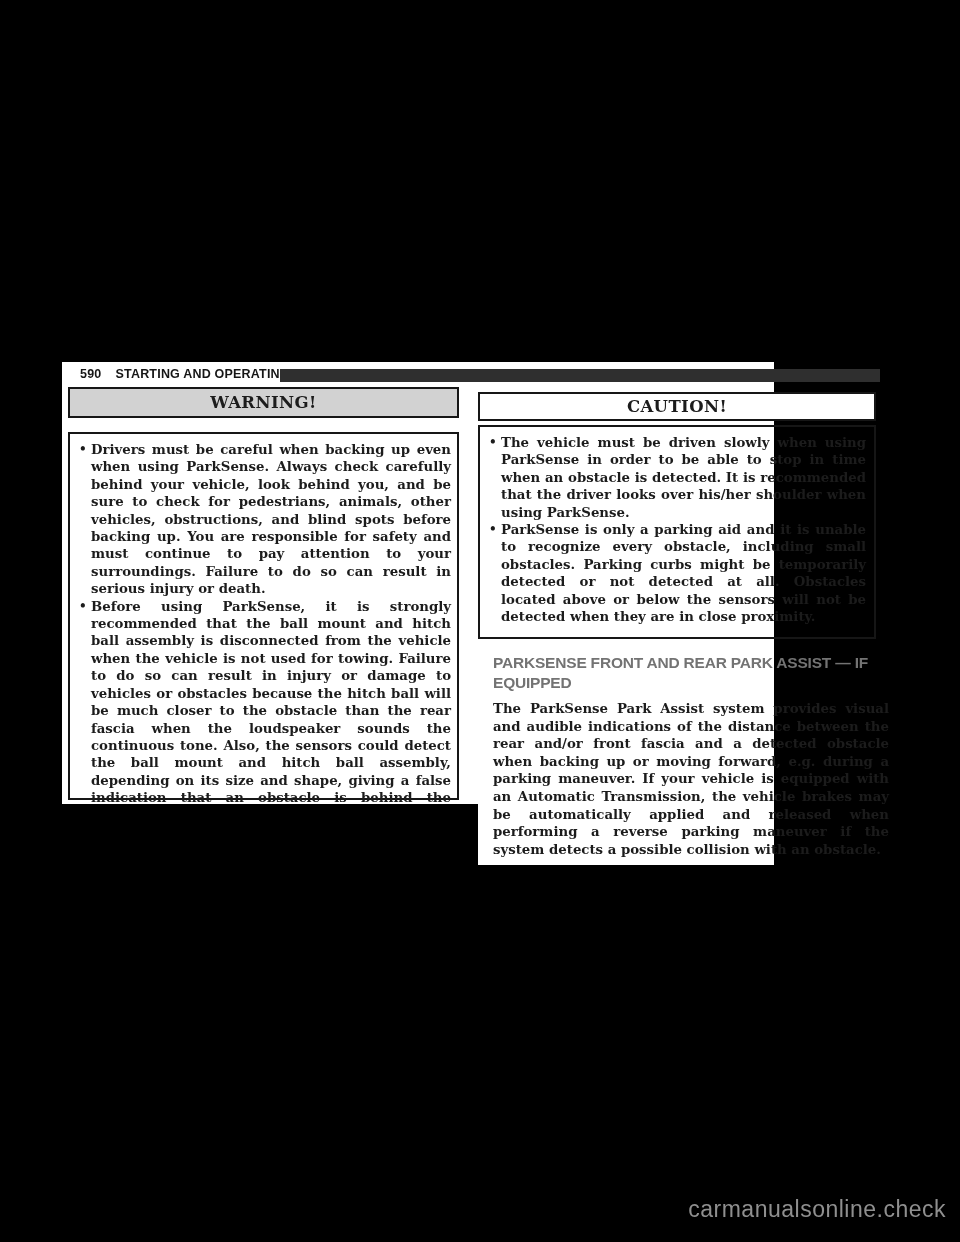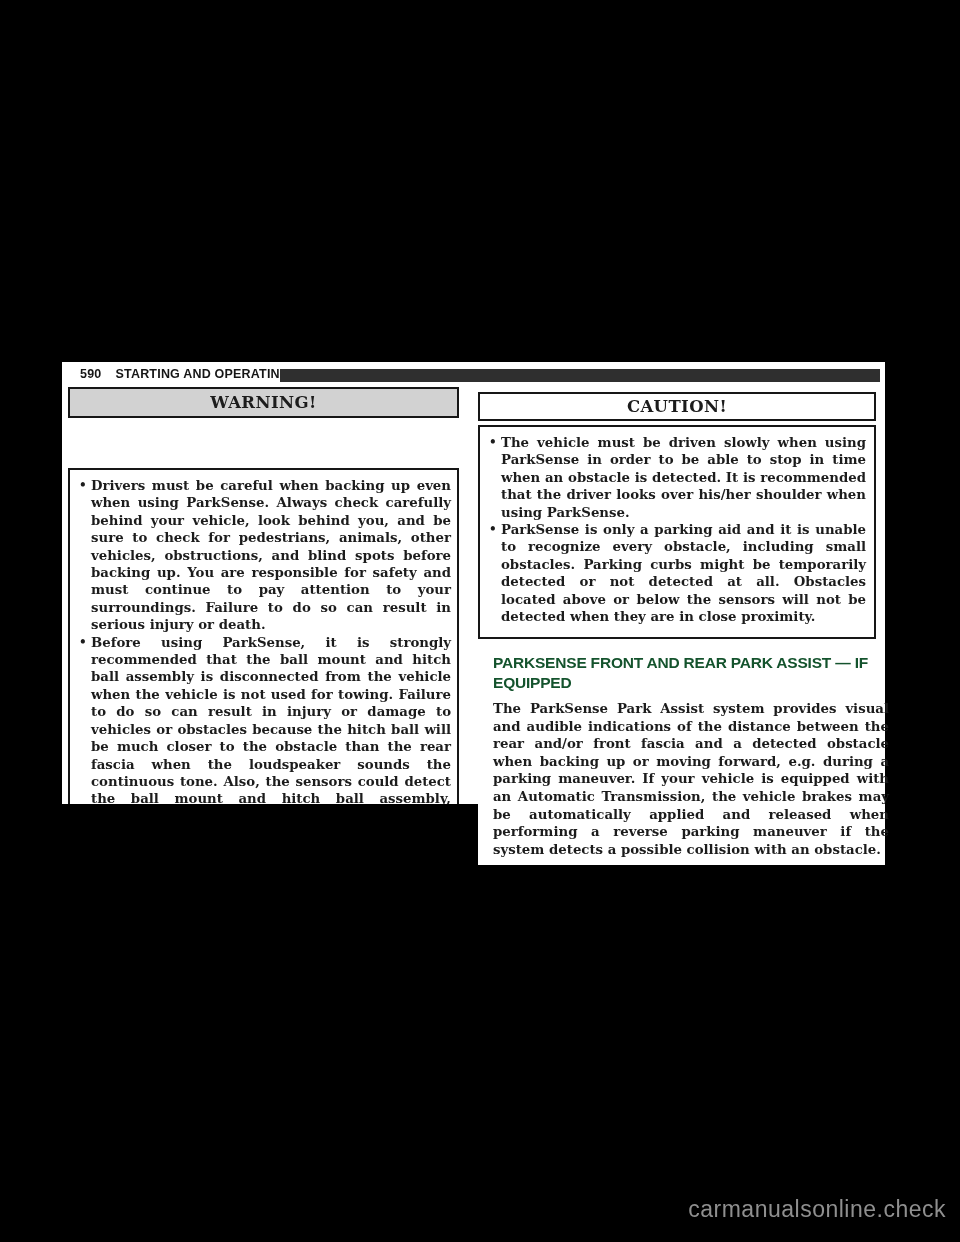--- a/index.html
+++ b/index.html
@@ -11,21 +11,21 @@
   html,body{width:960px;height:1242px;}
   body{
     position:relative;
     width:960px;height:1242px;
     background:var(--canvas);
     overflow:hidden;
     font-family:"DejaVu Serif", serif;
     color:var(--text);
   }
   .page{
-    position:absolute;left:62px;top:362px;width:823px;height:503px;
+    position:absolute;left:62px;top:362px;width:712px;height:503px;
     background:var(--page);
   }
   
   .patch{
     position:absolute;left:0;top:442px;width:416px;height:61px;
     background:var(--canvas);
   }
   .running-head{
     position:absolute;left:18px;top:4px;height:16px;
     display:flex;align-items:center;gap:14px;
@@ -39,21 +39,20 @@
   .boxed{border:2px solid #161616;}
   .warn-head{
     position:absolute;left:6px;top:25px;width:391px;height:31px;
     background:var(--warning_band);
     display:flex;align-items:center;justify-content:center;
     font-weight:700;font-size:16.5px;letter-spacing:0.4px;
   }
   .warn-body{
     position:absolute;left:6px;top:70px;width:391px;height:368px;
     padding:7px 6px 0 8px;
-    margin-top:36px;
   }
   .caut-head{
     position:absolute;left:416px;top:30px;width:398px;height:29px;
     background:var(--caution_band);
     display:flex;align-items:center;justify-content:center;
     font-weight:700;font-size:16.5px;letter-spacing:0.4px;
   }
   .caut-body{
     position:absolute;left:416px;top:63px;width:398px;height:214px;
     padding:7px 8px 0 8px;
@@ -66,21 +65,21 @@
     font-weight:600;
   }
   ul.bullets li::before{
     content:"•";position:absolute;left:1px;top:0;
     font-size:12px;
   }
   .article-heading{
     position:absolute;left:431px;top:291px;width:398px;
     font-family:"Liberation Sans", sans-serif;
     font-weight:700;font-size:15.5px;line-height:20px;
-    letter-spacing:-0.2px;color:#14532d;
+    letter-spacing:-0.2px;color:#737373;
   }
   .article-body{
     position:absolute;left:431px;top:338px;width:396px;
     font-size:13.3px;line-height:17.6px;
     text-align:justify;text-justify:inter-word;
     font-weight:600;
   }
   .watermark{
     position:absolute;right:14px;top:1196px;
     font-family:"Liberation Sans", sans-serif;

